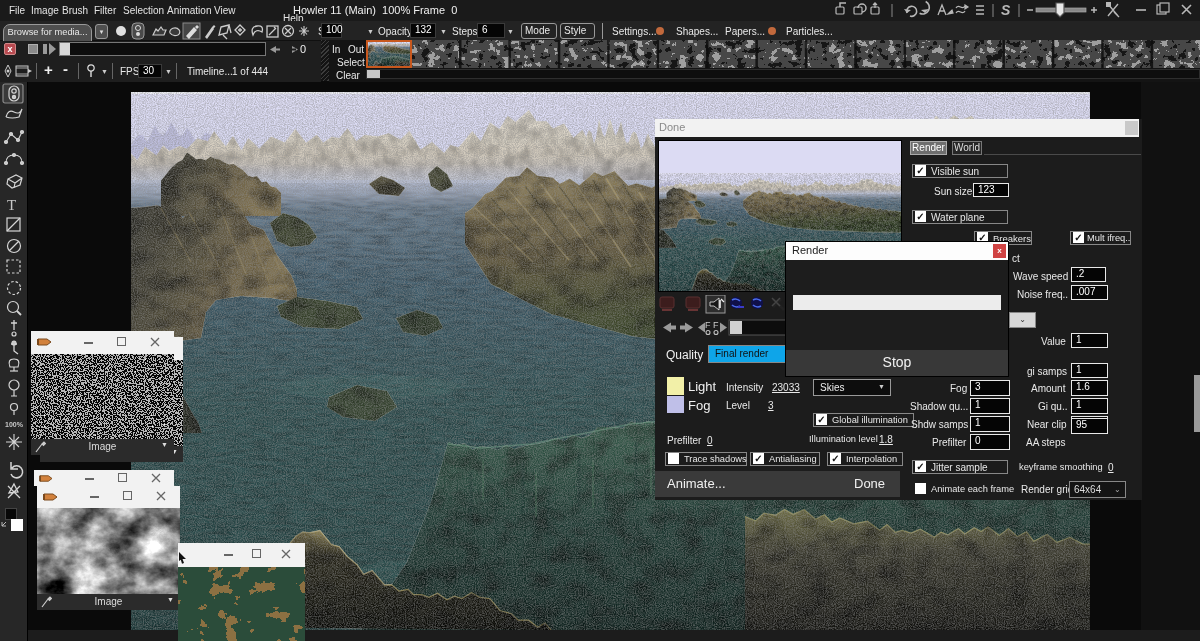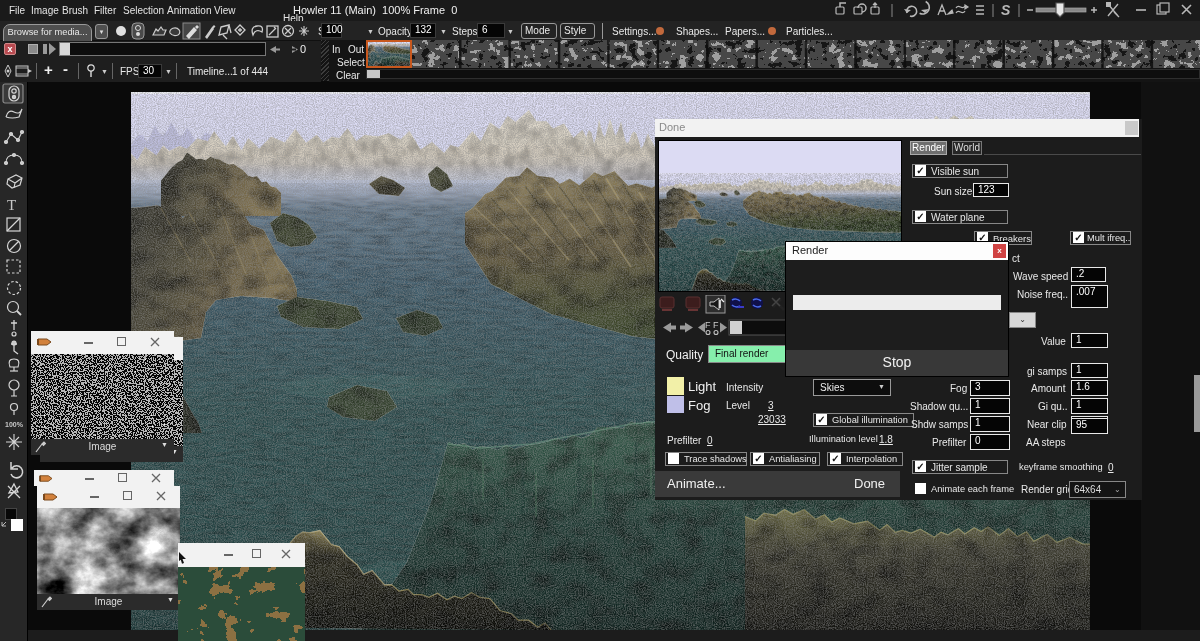--- a/index.html
+++ b/index.html
@@ -589,21 +589,21 @@
   <g fill="none" stroke="#c0c0c0" stroke-width="1.1">
    <text x="47" y="9" font-size="9" fill="#cccccc" stroke="none">F</text>
    <circle cx="50" cy="13.5" r="2"></circle>
    <text x="55" y="9" font-size="9" fill="#cccccc" stroke="none">F</text>
    <circle cx="58" cy="13.5" r="2"></circle>
   </g>
   <rect x="71" y="1" width="153" height="15" fill="#0d0d0d" stroke="#555"></rect>
   <rect x="72" y="2" width="12" height="13" fill="#d0d0d0"></rect>
  </svg>
  <span class="abs" style="left:11px;top:229px;color:#f0f0f0;font-size:12px;">Quality</span>
- <div class="abs" style="left:53px;top:226px;width:79px;height:18px;background:#86efac;border:1px solid #888;color:#111;font-size:10px;line-height:16px;padding-left:6px;">Final render</div>
+ <div class="abs" style="left:53px;top:226px;width:79px;height:18px;background:#0ea5e9;border:1px solid #888;color:#111;font-size:10px;line-height:16px;padding-left:6px;">Final render</div>
  <div class="abs" style="left:255px;top:22px;width:37px;height:14px;background:#6e6e6e;border:1px solid #aaa;color:#fff;font-size:10px;text-align:center;line-height:12px;">Render</div>
  <div class="abs" style="left:297px;top:22px;width:30px;height:14px;background:#262626;border:1px solid #777;color:#ddd;font-size:10px;text-align:center;line-height:12px;">World</div>
  <div class="abs" style="left:329px;top:35px;width:157px;height:1px;background:#4a4a4a;"></div>
  <div class="grp" style="left:257px;top:45px;width:96px;height:14px;"></div>
  <div class="cb" style="left:260px;top:46px;">✓</div>
  <span class="lbl" style="left:276px;top:47px;">Visible sun</span>
  <span class="lbl" style="left:279px;top:67px;">Sun size</span>
  <div class="fld" style="left:318px;top:64px;width:36px;height:14px;">123</div>
  <div class="grp" style="left:257px;top:91px;width:96px;height:14px;"></div>
  <div class="cb" style="left:260px;top:92px;">✓</div>
@@ -611,30 +611,30 @@
  <div class="grp" style="left:319px;top:112px;width:58px;height:14px;"></div>
  <div class="cb" style="left:322px;top:113px;">✓</div>
  <span class="lbl" style="left:338px;top:114px;font-size:9.5px;">Breakers</span>
  <div class="grp" style="left:415px;top:112px;width:61px;height:14px;"></div>
  <div class="cb" style="left:418px;top:113px;">✓</div>
  <span class="lbl" style="left:432px;top:114px;font-size:9.3px;">Mult ifreq..</span>
  <span class="lbl" style="left:357px;top:134px;">ct</span>
  <span class="lbl" style="left:358px;top:152px;">Wave speed</span>
  <div class="fld" style="left:416px;top:148px;width:35px;height:15px;">.2</div>
  <span class="lbl" style="left:362px;top:170px;">Noise freq..</span>
- <div class="fld" style="left:416px;top:166px;width:37px;height:23px;">.007</div>
+ <div class="fld" style="left:416px;top:166px;width:37px;height:15px;">.007</div>
  <div class="abs" style="left:354px;top:193px;width:27px;height:16px;background:#d8d8d8;border:1px solid #888;color:#333;font-size:8px;text-align:center;line-height:13px;">⌄</div>
  <span class="lbl" style="left:386px;top:217px;">Value</span>
  <div class="fld" style="left:416px;top:214px;width:37px;height:15px;">1</div>
  <span class="lbl" style="left:372px;top:247px;">gi samps</span>
  <div class="fld" style="left:416px;top:244px;width:37px;height:15px;">1</div>
  <div class="abs" style="left:12px;top:258px;width:17px;height:18px;background:#f2f0a8;"></div>
  <span class="abs" style="left:33px;top:260px;color:#f0f0f0;font-size:13px;">Light</span>
  <span class="lbl" style="left:71px;top:263px;">Intensity</span>
- <span class="lbl ul" style="left:103px;top:263px;margin-top:32px;">23033</span>
+ <span class="lbl ul" style="left:117px;top:263px;">23033</span>
  <div class="abs" style="left:158px;top:260px;width:78px;height:17px;background:#0d0d0d;border:1px solid #999;color:#eee;font-size:10px;line-height:15px;padding-left:6px;">Skies</div>
  <span class="abs" style="left:223px;top:264px;color:#ccc;font-size:7px;">▼</span>
  <span class="lbl" style="left:295px;top:264px;">Fog</span>
  <div class="fld" style="left:315px;top:261px;width:40px;height:16px;">3</div>
  <span class="lbl" style="left:376px;top:264px;">Amount</span>
  <div class="fld" style="left:416px;top:261px;width:37px;height:16px;">1.6</div>
  <div class="abs" style="left:12px;top:277px;width:17px;height:17px;background:#bfbfe8;"></div>
  <span class="abs" style="left:33px;top:279px;color:#f0f0f0;font-size:13px;">Fog</span>
  <span class="lbl" style="left:71px;top:281px;">Level</span>
  <span class="lbl ul" style="left:113px;top:281px;">3</span>

